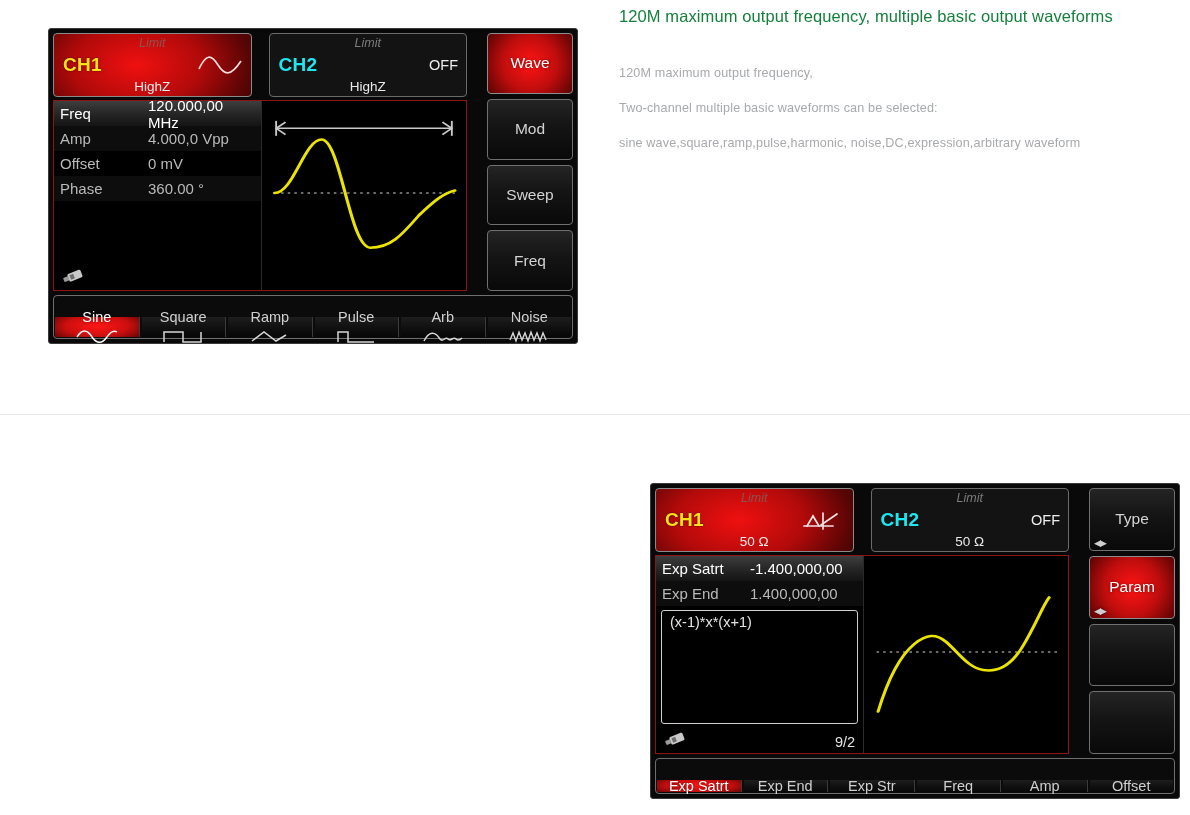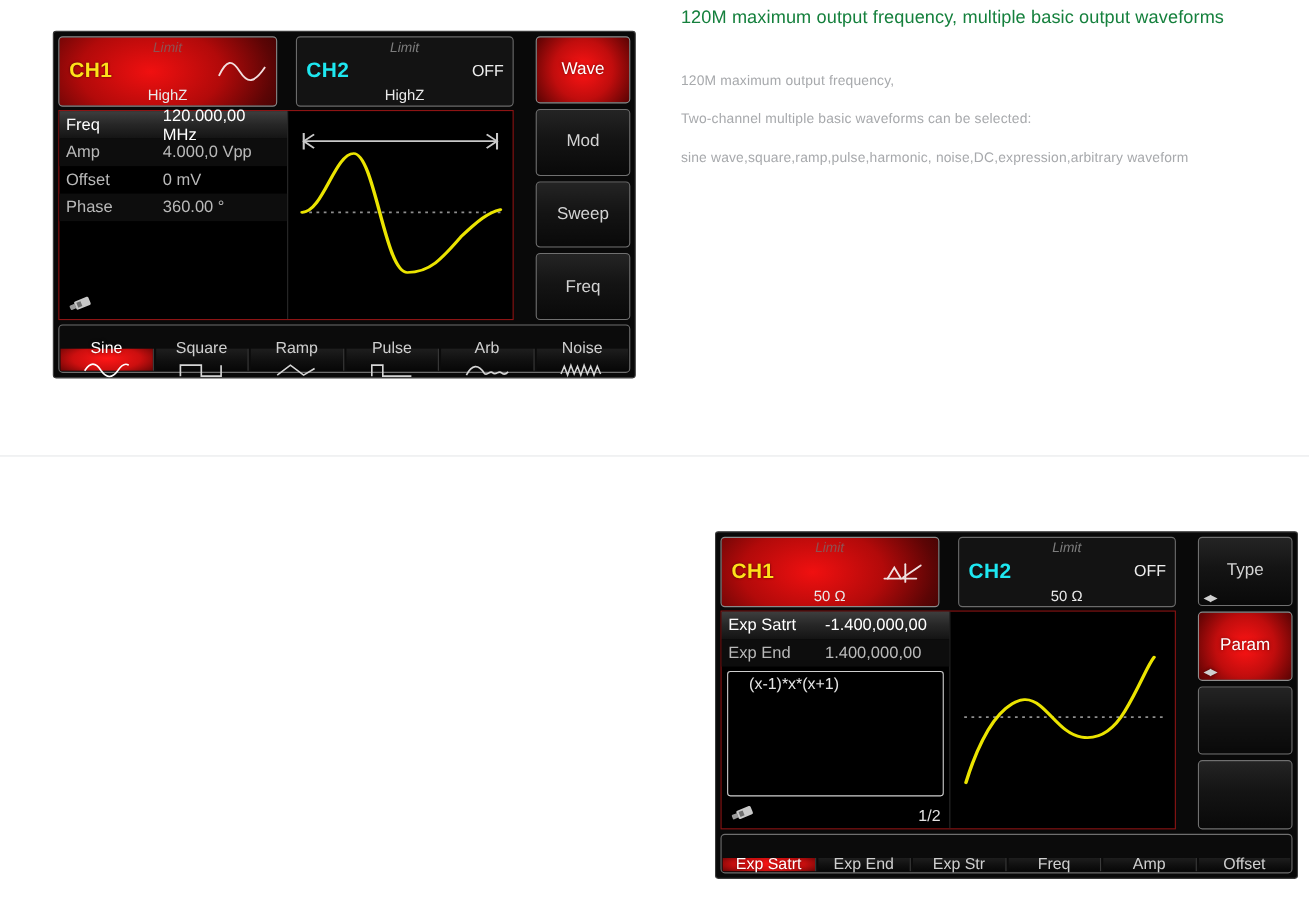--- a/index.html
+++ b/index.html
@@ -107,21 +107,21 @@
   }
   .prow.sel .k, .prow.sel .v { color: #ffffff; }
   .prow .k, .prow .v { color: #b9b9b9; }
   .prow.dim { background: #0d0d0d; }
 
   .exprbox {
     margin: 4px 5px 0 5px;
     border: 1px solid #cfcfcf;
     border-radius: 3px;
     height: 114px;
-    padding: 3px 19px;
+    padding: 3px 8px;
     font-size: 14.5px; color: #e4e4e4;
   }
 
   .usb-ic { position: absolute; left: 7px; bottom: 5px; width: 26px; height: 18px; }
   .usb-ic svg { display:block; width:100%; height:100%; }
   .pageno { position: absolute; right: 8px; bottom: 3px; font-size: 14.5px; color: #e2e2e2; }
 
   .plot { flex: 1 1 auto; position: relative; }
   .plot svg { position: absolute; inset: 0; width: 100%; height: 100%; }
 
@@ -377,21 +377,21 @@
             </div>
             <span class="usb-ic">
               <svg viewBox="0 0 26 18">
                 <g transform="rotate(-22 13 9)">
                   <rect x="7" y="5" width="14" height="8" rx="1.4" fill="#c9c9c9"></rect>
                   <rect x="9" y="6.6" width="4" height="4.8" fill="#6e6e6e"></rect>
                   <rect x="2" y="6.8" width="5.4" height="4.4" rx="1" fill="#9b9b9b"></rect>
                 </g>
               </svg>
             </span>
-            <span class="pageno">1/2</span>
+            <span class="pageno">9/2</span>
           </div>
           <div class="plot">
             <svg viewBox="0 0 130 152" preserveAspectRatio="none">
               <line x1="8" y1="74" x2="123" y2="74" stroke="#8e8e8e" stroke-width="1.2" stroke-dasharray="1.6 2.6"></line>
               <path d="M9 120 C14 100, 22 78, 32 68 C40 60, 46 60, 52 66
                        C60 74, 66 86, 76 88 C86 90, 94 84, 101 70
                        C110 52, 114 38, 118 32" fill="none" stroke="#ebe400" stroke-width="2" stroke-linecap="round" stroke-linejoin="round"></path>
             </svg>
           </div>
         </div>

